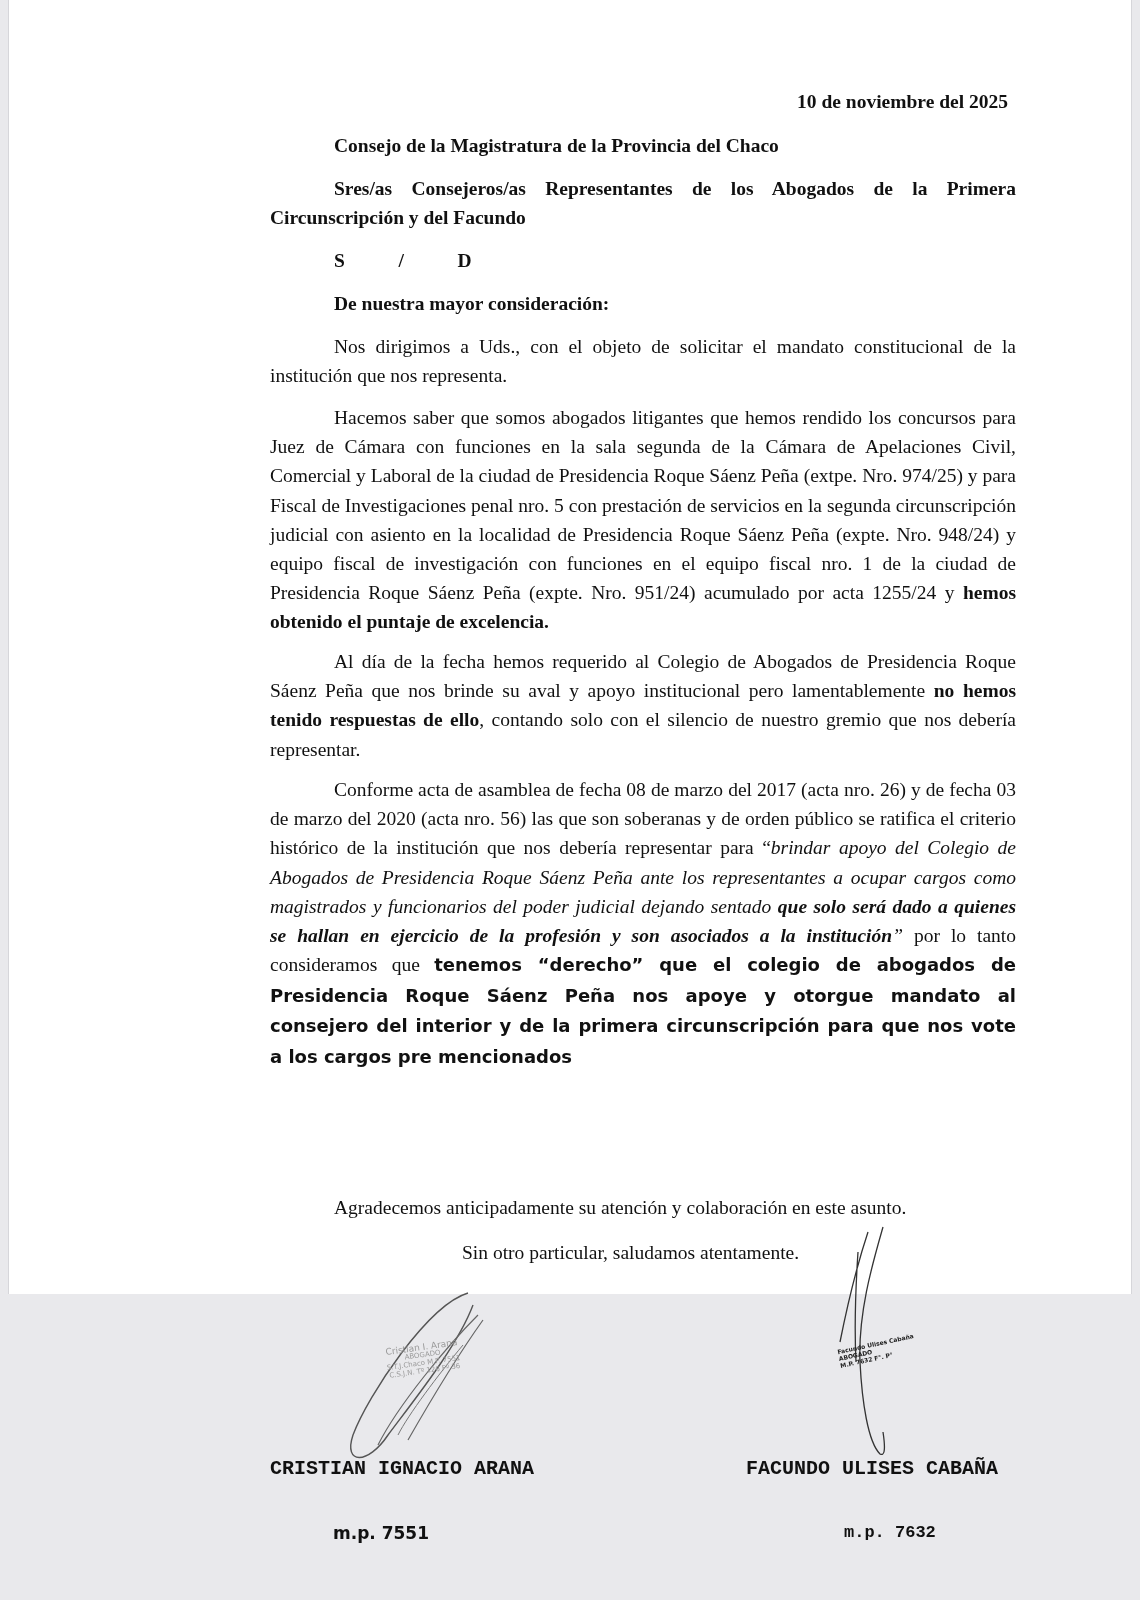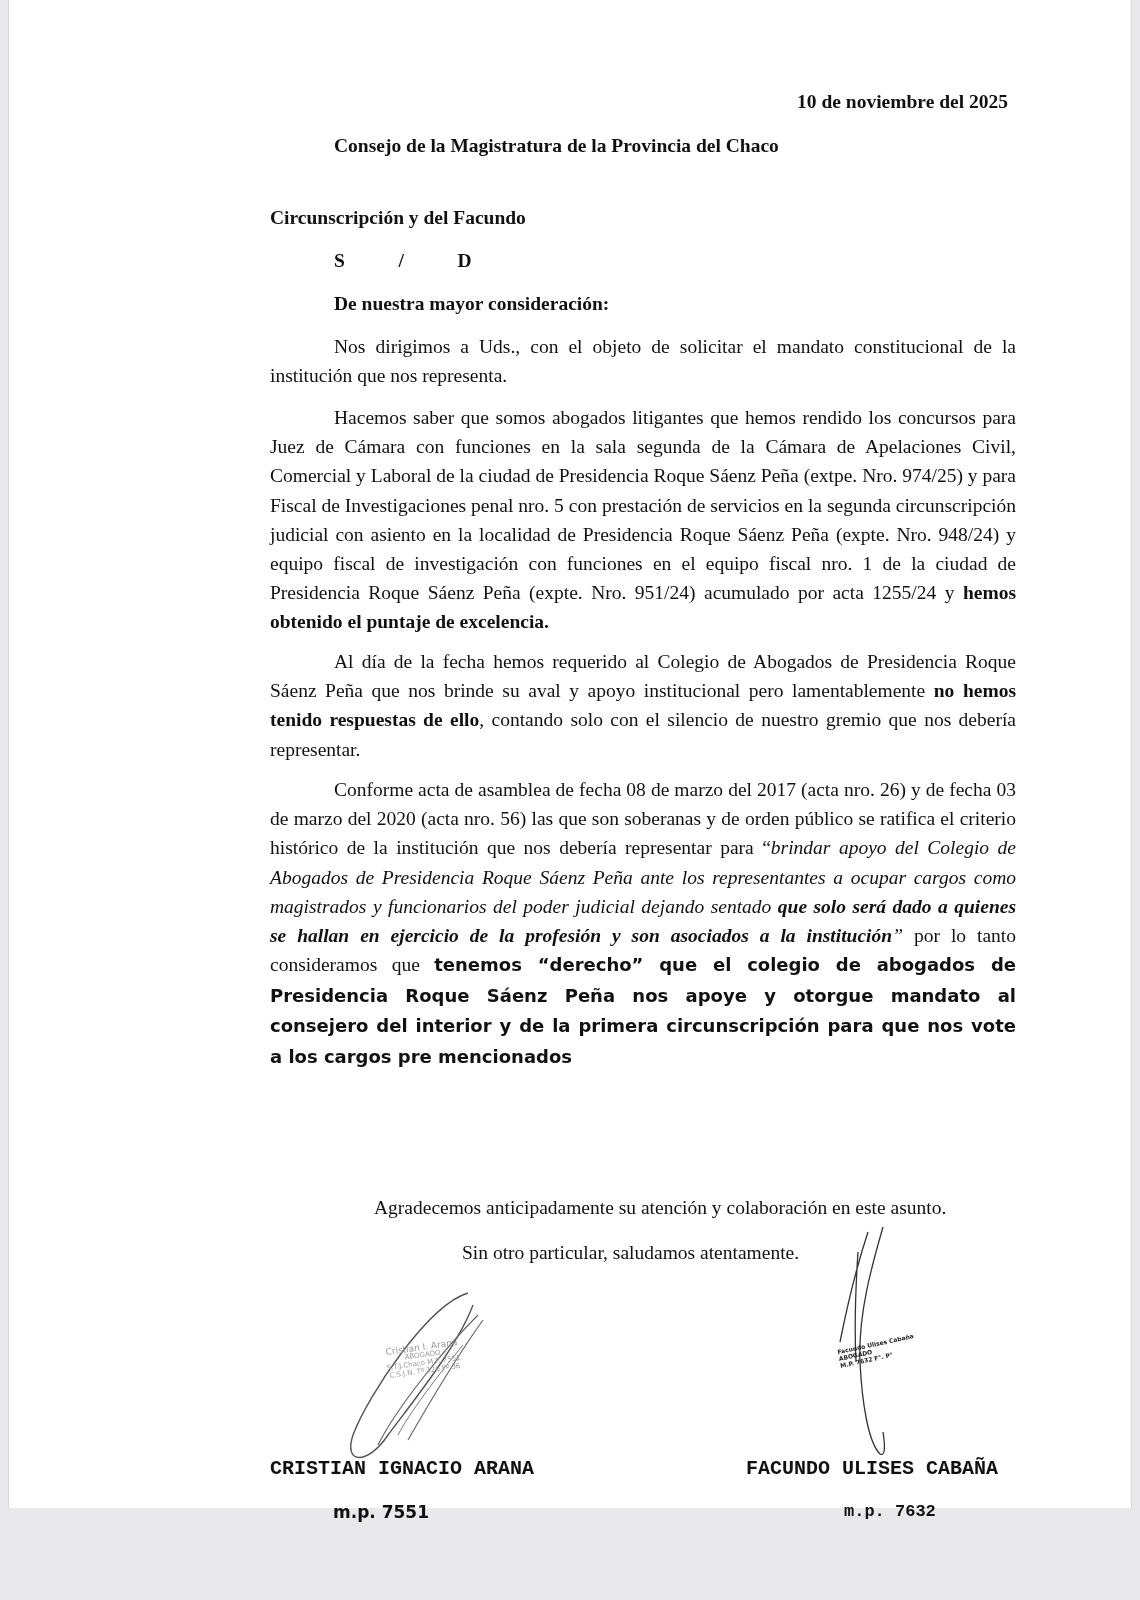--- a/index.html
+++ b/index.html
@@ -3,61 +3,62 @@
 <meta charset="utf-8">
 <style>
   html, body { margin: 0; padding: 0; }
   body {
     width: 1140px; height: 1600px; position: relative; overflow: hidden;
     background: #e9e9ec;
     font-family: "Liberation Serif", serif;
     color: #111;
   }
   .page {
-    position: absolute; left: 8px; top: 0; width: 1124px; height: 1508px;
+    position: absolute; left: 8px; top: 0; width: 1124px; height: 1294px;
     background: #ffffff;
     box-shadow: inset 1px 0 0 #d6d6da, inset -1px 0 0 #d6d6da;
   }
   .t { position: absolute; font-size: 19.5px; line-height: 29px; white-space: nowrap; }
   .b { font-weight: bold; }
   .u { text-decoration-thickness: 2px; text-underline-offset: 3px; }
   .i { font-style: italic; }
   .sans { font-family: "DejaVu Sans", sans-serif; font-weight: bold; font-size: 18px; }
   .just { text-align: justify; text-align-last: justify; width: 745px; }
   .para { position: absolute; left: 262px; width: 746px; font-size: 19.5px; line-height: 29.2px; text-align: justify; }
   .para .ind { display: inline-block; width: 64px; }
   .sig-name { position: absolute; font-family: Liberation Mono, monospace; font-weight: bold; font-size: 20px; }
-  .mp { position: absolute; font-family: "DejaVu Sans", sans-serif; font-weight: bold; font-size: 17px; }
+  .mp { position: absolute; font-family: "DejaVu Sans", sans-serif; font-weight: bold; font-size: 17px; margin-top: 21px; }
   svg.sig { position: absolute; }
 </style>
 </head>
 <body>
 
 <div class="page">
 
   <div class="t b" style="right:124px; top:87px;">10 de noviembre del 2025</div>
 
   <div class="t b u" style="left:326px; top:131px;">Consejo de la Magistratura de la Provincia del Chaco</div>
 
+  <div class="t b u just" style="left:326px; top:174px; width:682px;">Sres/as Consejeros/as Representantes de los Abogados de la Primera</div>
   <div class="t b u" style="left:262px; top:203px;">Circunscripción y del Facundo</div>
 
   <div class="t b u" style="left:326px; top:246px;"><span>S</span>&nbsp;&nbsp;&nbsp;&nbsp;&nbsp;&nbsp;&nbsp;&nbsp;&nbsp;&nbsp;&nbsp;<span>/</span>&nbsp;&nbsp;&nbsp;&nbsp;&nbsp;&nbsp;&nbsp;&nbsp;&nbsp;&nbsp;&nbsp;<span>D</span></div>
 
   <div class="t b u" style="left:326px; top:289px;">De nuestra mayor consideración:</div>
 
   <div class="para" style="top:332px;"><span class="ind"></span><span>Nos dirigimos a Uds., con el objeto de solicitar el mandato constitucional de la institución que nos representa.</span></div>
 
   <div class="para" style="top:403px;"><span class="ind"></span><span>Hacemos saber que somos abogados litigantes que hemos rendido los concursos para Juez de Cámara con funciones en la sala segunda de la Cámara de Apelaciones Civil, Comercial y Laboral de la ciudad de Presidencia Roque Sáenz Peña (extpe. Nro. 974/25) y para Fiscal de Investigaciones penal nro. 5 con prestación de servicios en la segunda circunscripción judicial con asiento en la localidad de Presidencia Roque Sáenz Peña (expte. Nro. 948/24) y equipo fiscal de investigación con funciones en el equipo fiscal nro. 1 de la ciudad de Presidencia Roque Sáenz Peña (expte. Nro. 951/24) acumulado por acta 1255/24 y</span><span class="b u"> hemos obtenido el puntaje de excelencia.</span></div>
 
   <div class="para" style="top:647px;"><span class="ind"></span><span>Al día de la fecha hemos requerido al Colegio de Abogados de Presidencia Roque Sáenz Peña que nos brinde su aval y apoyo institucional pero lamentablemente </span><span class="b u">no hemos tenido respuestas de ello</span><span>, contando solo con el silencio de nuestro gremio que nos debería representar.</span></div>
 
   <div class="para" style="top:775px;"><span class="ind"></span><span>Conforme acta de asamblea de fecha 08 de marzo del 2017 (acta nro. 26) y de fecha 03 de marzo del 2020 (acta nro. 56)  las que son soberanas y de orden público se ratifica el criterio histórico de la institución que nos debería representar para “</span><span class="i">brindar apoyo del Colegio de Abogados de Presidencia Roque Sáenz Peña ante los representantes a ocupar cargos como magistrados y funcionarios del poder judicial dejando sentado </span><span class="i b u">que solo será dado a quienes se hallan en ejercicio de la profesión y son asociados a la institución</span><span class="i">”</span><span> por lo tanto consideramos que </span><span class="sans" style="line-height:30.5px;">tenemos “derecho” que el colegio de abogados de Presidencia Roque Sáenz Peña nos apoye y otorgue mandato al consejero del interior y de la primera circunscripción para que nos vote a los cargos pre mencionados</span></div>
 
 
-  <div class="t" style="left:326px; top:1193px;margin-left:40px;">Agradecemos anticipadamente su atención y colaboración en este asunto.</div>
+  <div class="t" style="left:326px; top:1193px;">Agradecemos anticipadamente su atención y colaboración en este asunto.</div>
 
   <div class="t" style="left:454px; top:1238px;">Sin otro particular, saludamos atentamente.</div>
 
   <svg class="sig" style="left:320px; top:1285px;" width="220" height="190" viewBox="0 0 220 190">
     <path d="M140 8 C 100 20, 40 110, 25 150 C 15 180, 40 180, 60 150 C 90 110, 130 60, 145 20" fill="none" stroke="#555" stroke-width="1.4"></path>
     <path d="M150 30 C 120 60, 70 120, 50 160 M 155 35 C 130 70, 100 120, 80 155" fill="none" stroke="#666" stroke-width="1.2"></path>
     <path d="M135 60 C 110 90, 80 130, 70 150" fill="none" stroke="#777" stroke-width="1"></path>
   </svg>
   <div style="position:absolute; left:378px; top:1343px; transform:rotate(-8deg); font-family:'DejaVu Sans',sans-serif; font-size:7px; line-height:8px; color:#9a9a9a; text-align:center;">
     <div style="font-size:9px;">Cristian I. Arana</div>

